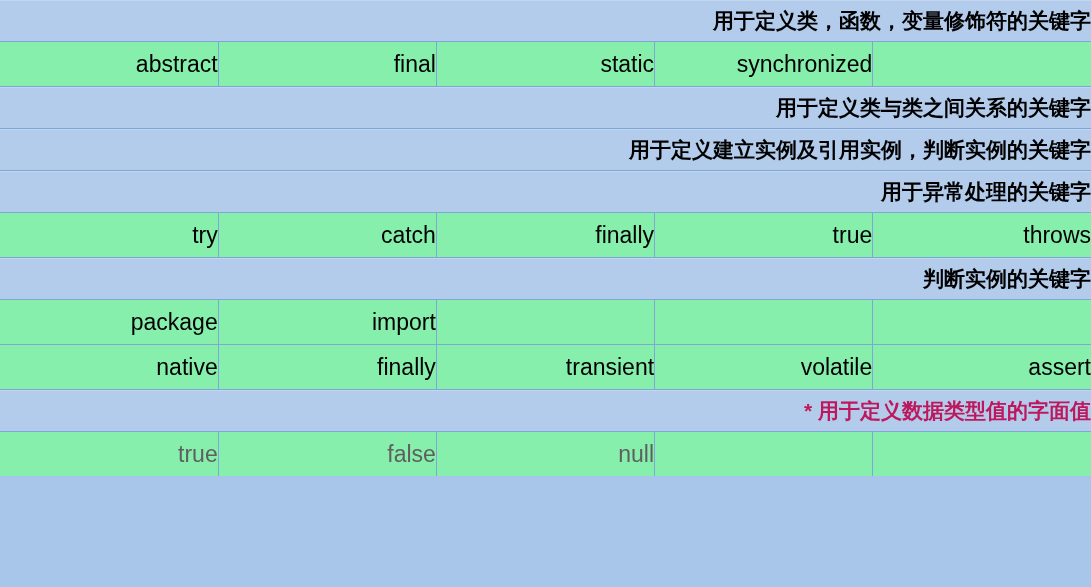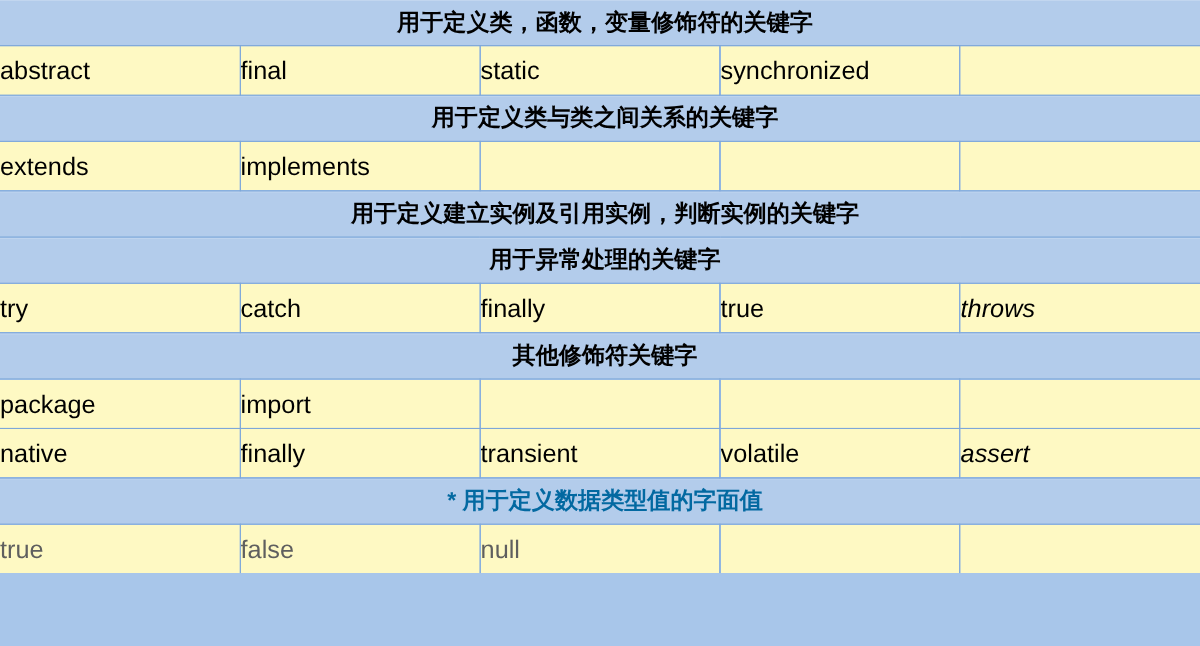--- a/index.html
+++ b/index.html
@@ -25,47 +25,47 @@
 
   
   tr.section-head > td {
     background: #b3cceb;
     color: #000000;
     font-weight: bold;
     font-size: 21px;
     line-height: 1;
     height: 41px;
     padding: 0 0 0 9px;
-    text-align: center;
+    text-align: right;
     vertical-align: middle;
     letter-spacing: 0px;
     border: none;
     border-bottom: 1px solid #7da7d9;
     box-shadow: inset 0 1px 0 #c2d6ef;
   }
   tr.section-head.muted > td {
-    color: #0369a1;
+    color: #be185d;
   }
 
   
   tr.keyword-row > td {
-    background: #fef9c3;
+    background: #86efac;
     color: #000000;
     font-size: 23px;
     line-height: 1;
     height: 44px;
-    text-align: left;
+    text-align: right;
     vertical-align: middle;
     border-right: 1px solid #7da7d9;
     border-bottom: 1px solid #7da7d9;
     padding: 0;
     overflow: hidden;
     white-space: nowrap;
   }
-  tr.keyword-row > td.cell-last { border-right: none; font-style: italic; }
+  tr.keyword-row > td.cell-last { border-right: none; }
   tr.keyword-row > td.cell-blank-tail { border-right: none; }
   tr.keyword-row.muted > td { color: #5f5f5f; }
   tr.keyword-row.last-row > td { border-bottom: none; }
 </style>
 </head>
 <body>
 
 <table id="keyword-table">
   <colgroup>
     <col>
@@ -81,42 +81,35 @@
       <tr class="keyword-row">
         <td>abstract</td>
         <td>final</td>
         <td>static</td>
         <td>synchronized</td>
         <td class="cell-last"></td>
       </tr>
       <tr class="section-head">
         <td colspan="5">用于定义类与类之间关系的关键字</td>
       </tr>
-      <tr class="keyword-row">
-        <td>extends</td>
-        <td>implements</td>
-        <td></td>
-        <td></td>
-        <td class="cell-last cell-blank-tail"></td>
-      </tr>
       <tr class="section-head">
         <td colspan="5">用于定义建立实例及引用实例，判断实例的关键字</td>
       </tr>
       <tr class="section-head">
         <td colspan="5">用于异常处理的关键字</td>
       </tr>
       <tr class="keyword-row">
         <td>try</td>
         <td>catch</td>
         <td>finally</td>
         <td>true</td>
         <td class="cell-last">throws</td>
       </tr>
       <tr class="section-head">
-        <td colspan="5">其他修饰符关键字</td>
+        <td colspan="5">判断实例的关键字</td>
       </tr>
       <tr class="keyword-row">
         <td>package</td>
         <td>import</td>
         <td></td>
         <td></td>
         <td class="cell-last cell-blank-tail"></td>
       </tr>
       <tr class="keyword-row">
         <td>native</td>

